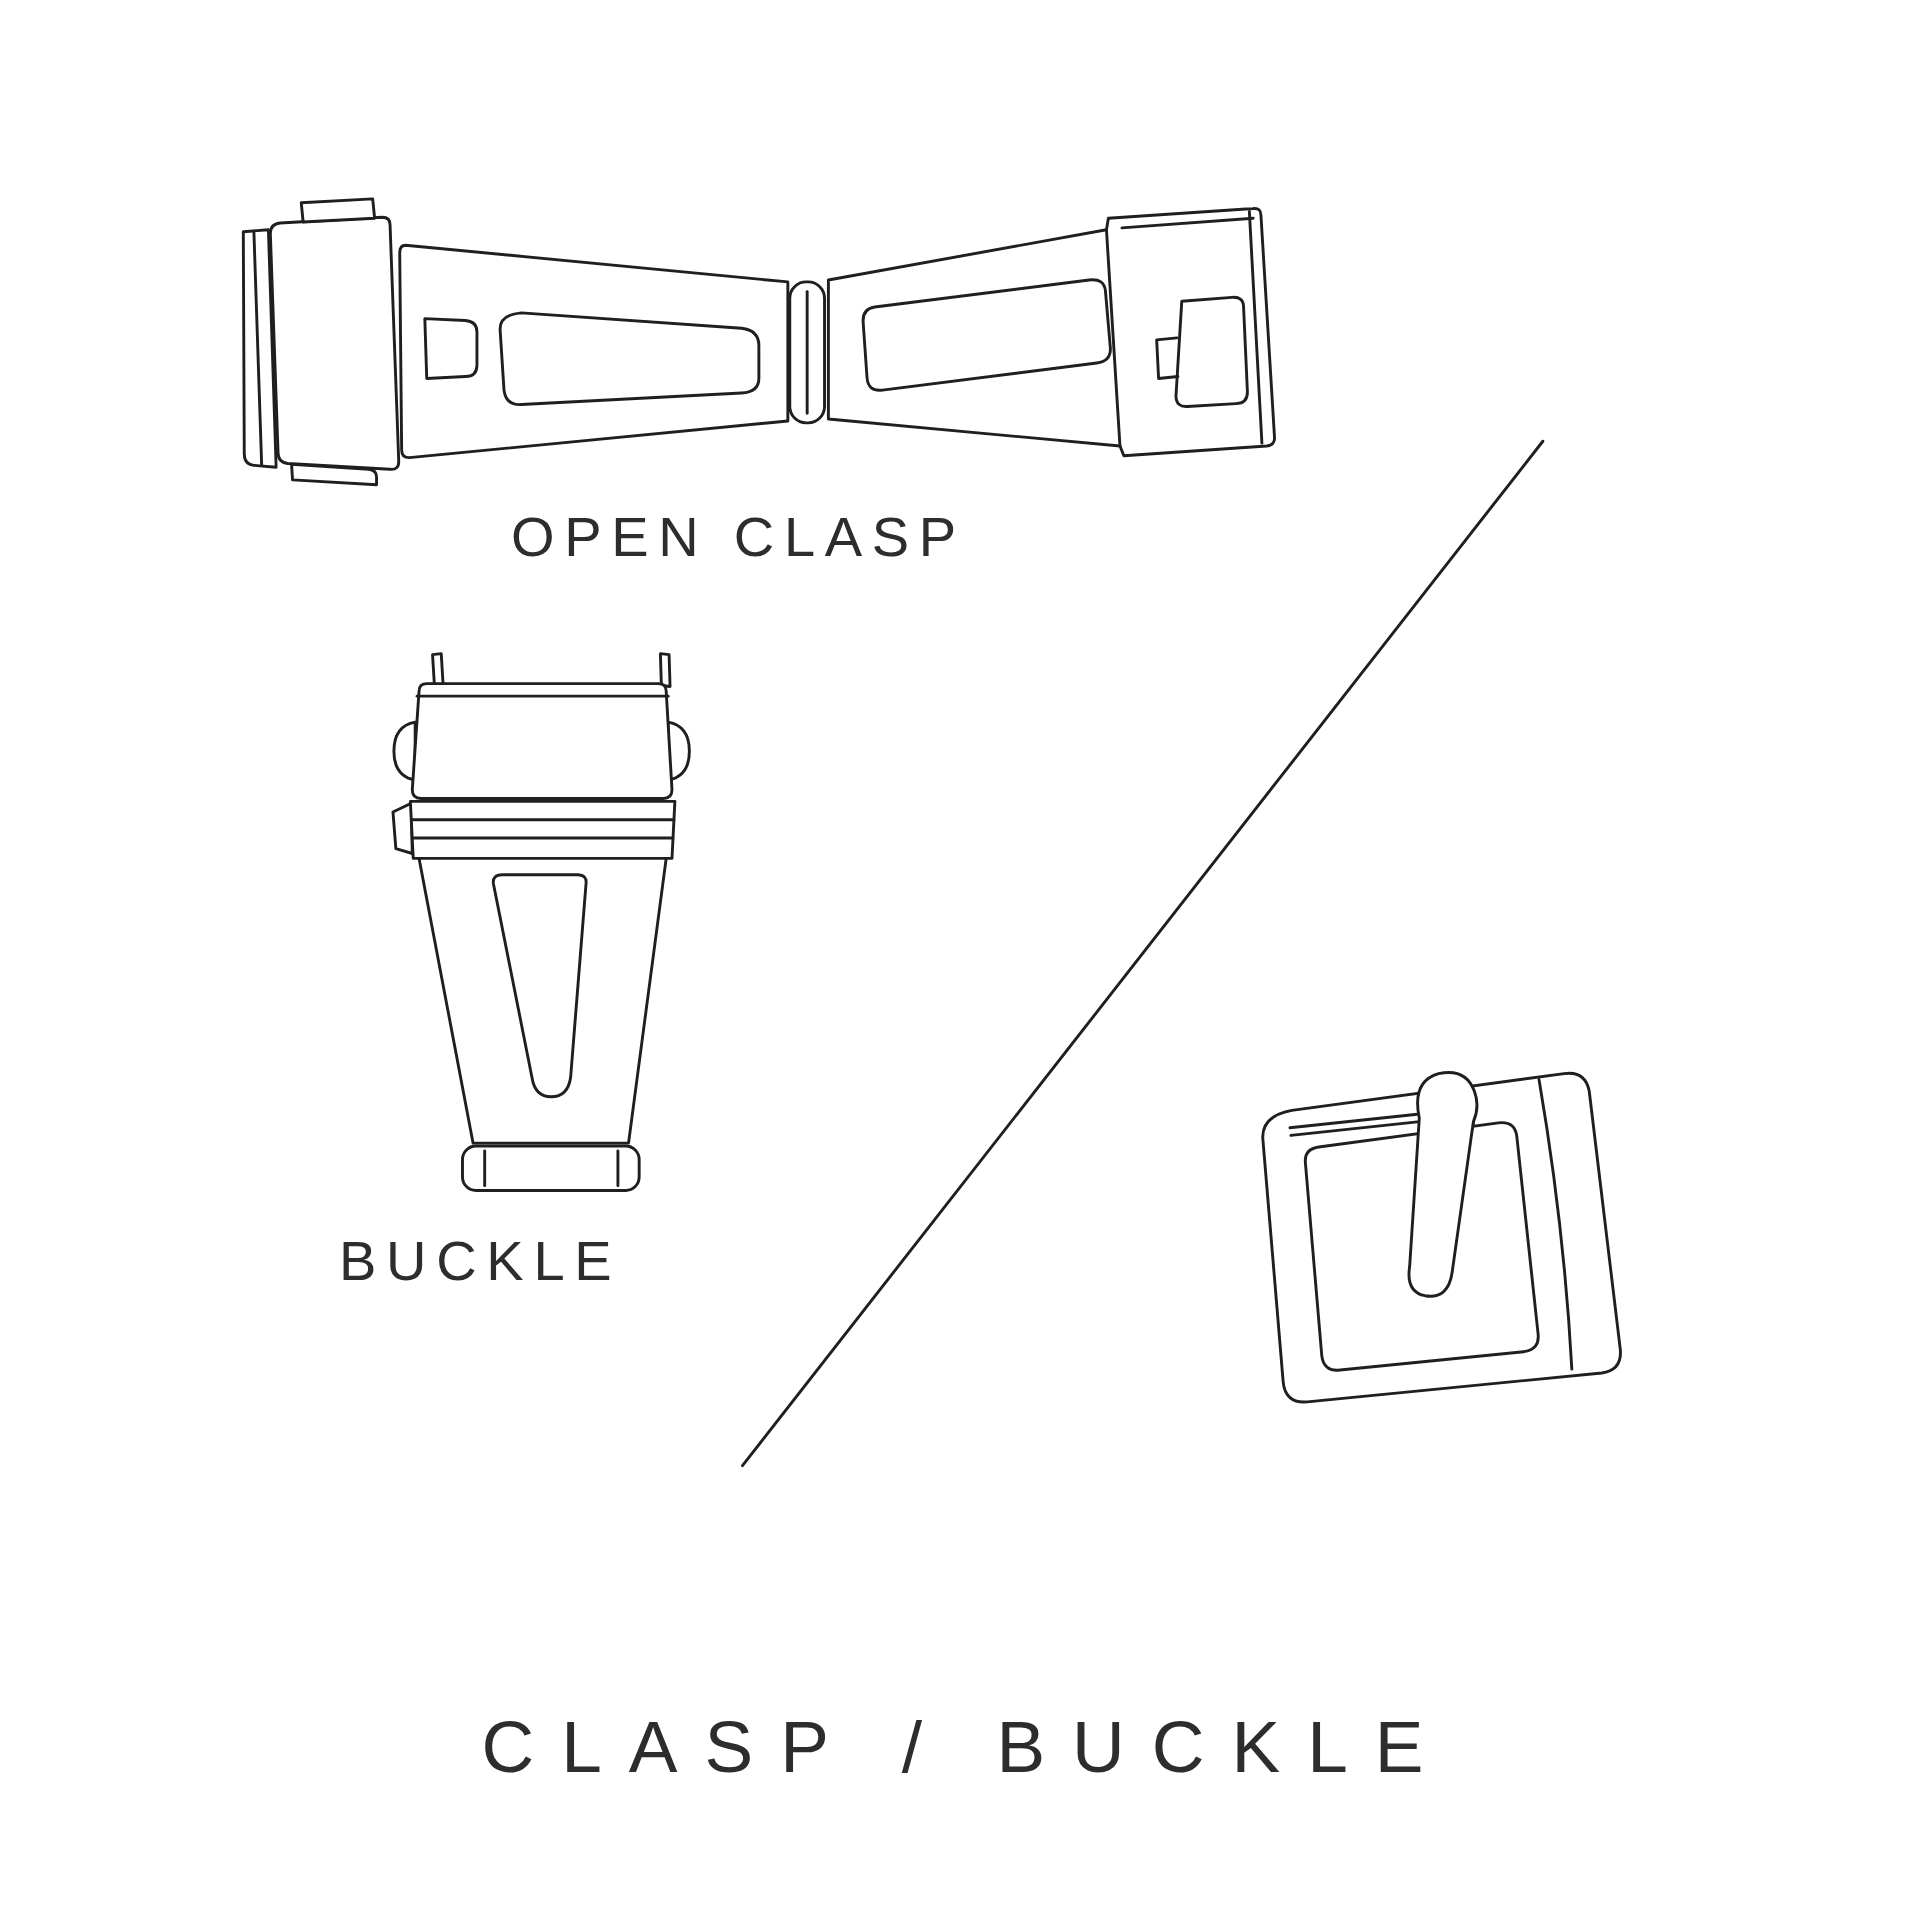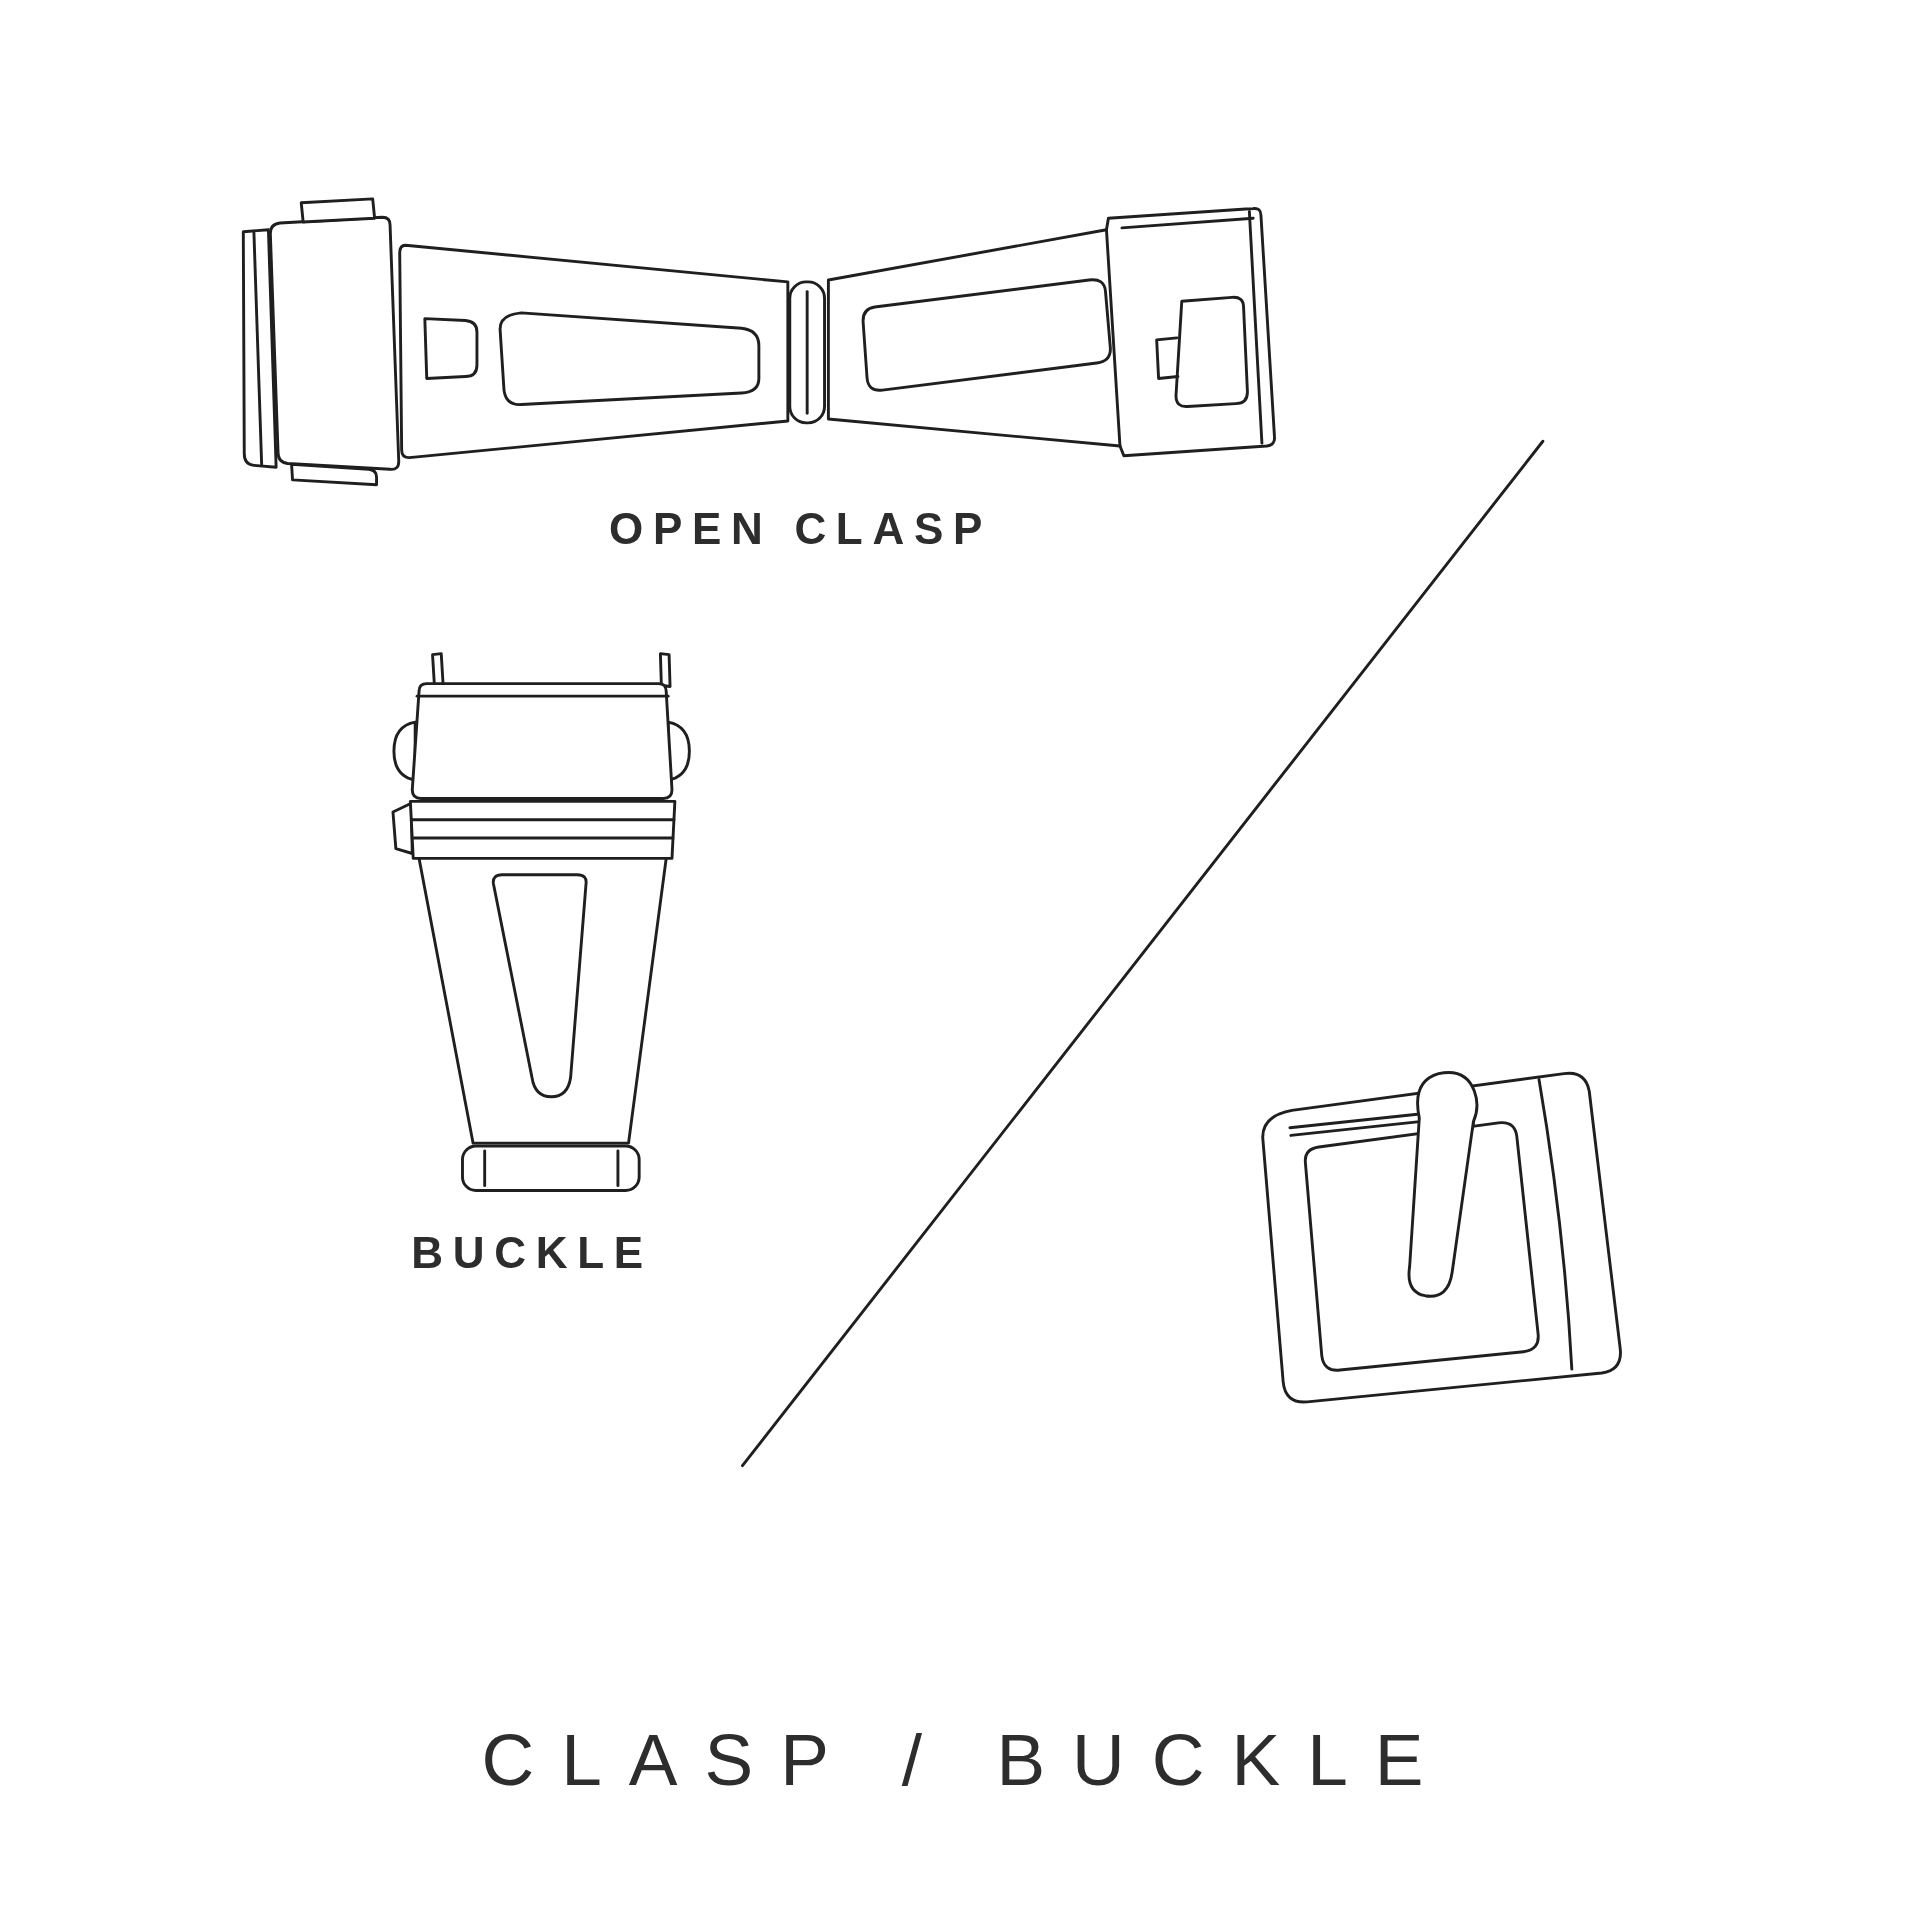--- a/index.html
+++ b/index.html
@@ -15,29 +15,29 @@
   }
   svg.canvas{position:absolute;left:0;top:0;width:1931px;height:1931px;}
   svg.canvas path, svg.canvas rect, svg.canvas line, svg.canvas circle{
     stroke:var(--stroke);stroke-width:3;stroke-linejoin:round;stroke-linecap:round;
   }
   .f{fill:#ffffff;}
   .n{fill:none;}
   .thin{stroke-width:2;}
   .label{
     position:absolute;color:var(--text);
-    font-size:44px;letter-spacing:9.7px;text-align:center;
-    font-weight:700;white-space:nowrap;
+    font-size:56px;letter-spacing:9.7px;text-align:left;
+    font-weight:400;white-space:nowrap;
   }
   .label-open{left:511px;top:504px;width:579px;}
   .label-closed{left:339px;top:1228px;width:386px;}
   .diagram-title{
     position:absolute;left:290px;top:1705px;width:1352px;
     color:var(--text);font-size:73px;letter-spacing:27px;
-    text-align:center;font-weight:500;white-space:nowrap;margin-top:13px;
+    text-align:center;font-weight:500;white-space:nowrap;
   }
 </style>
 </head>
 <body>
 
 <div class="page">
 
   <svg class="canvas" viewBox="0 0 2000 2000">
 
     <g>

